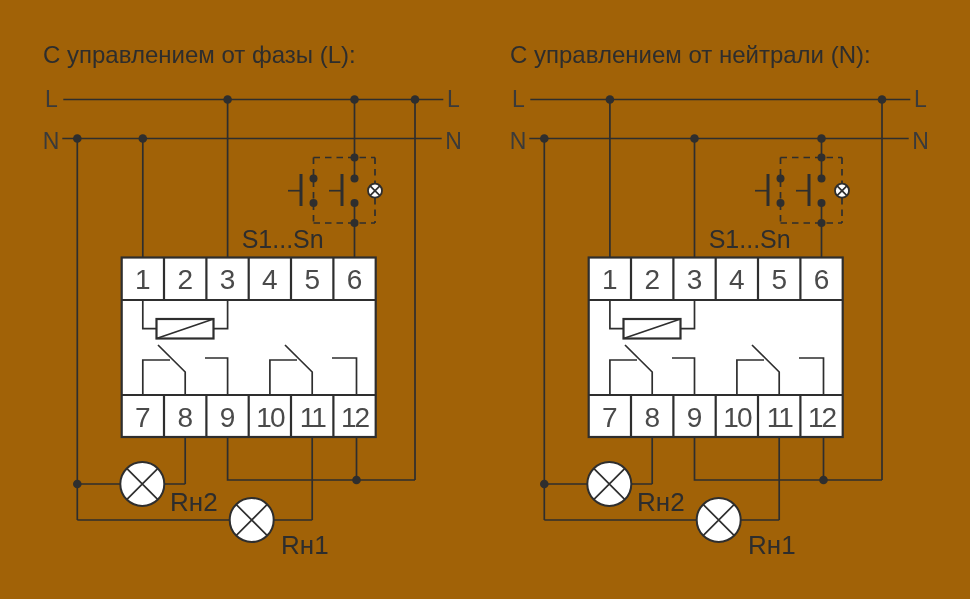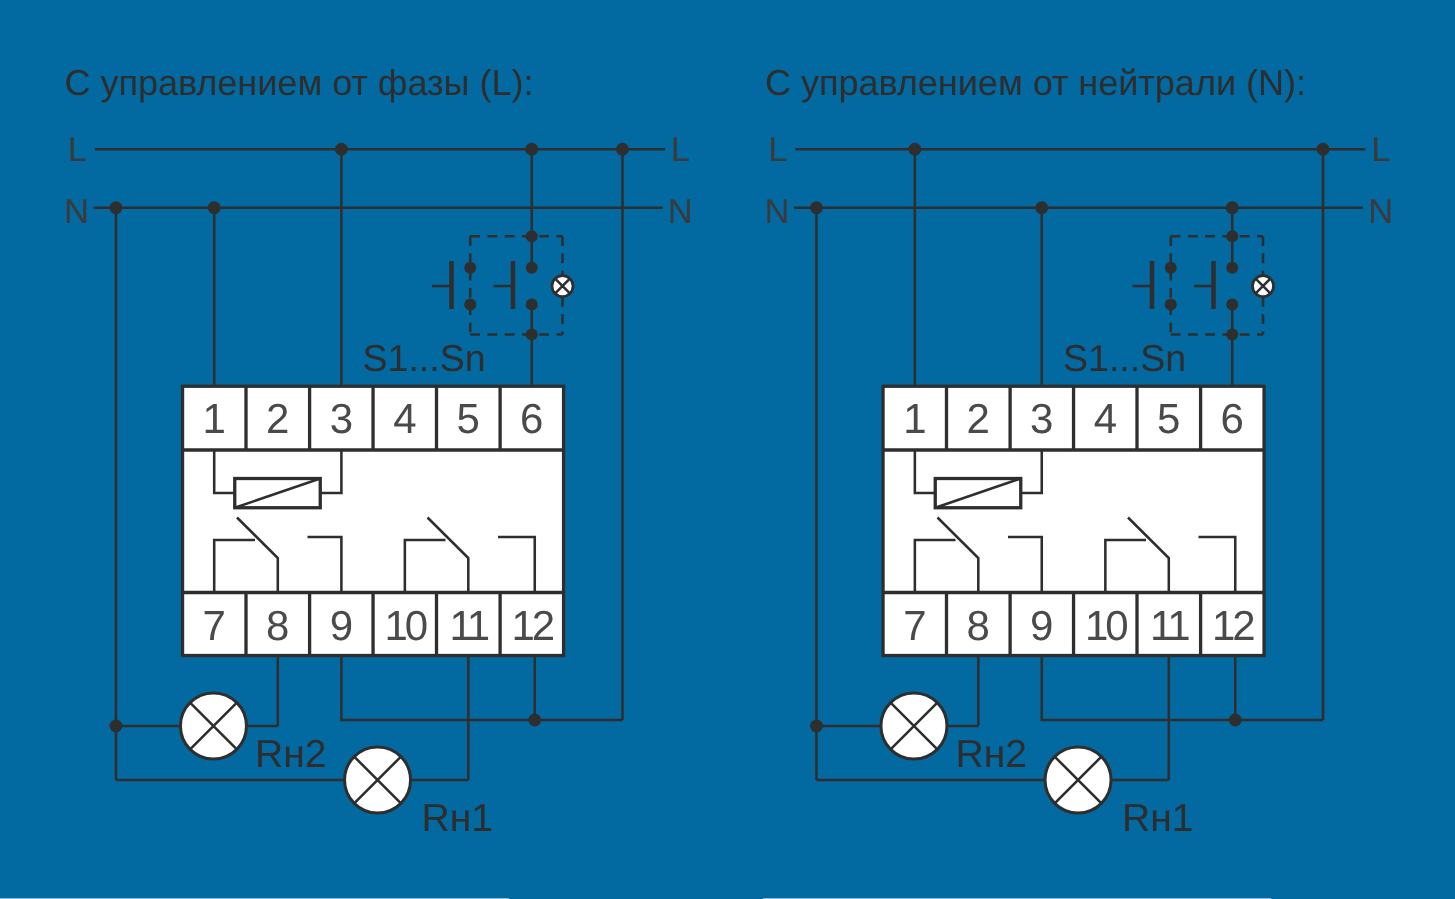--- a/index.html
+++ b/index.html
@@ -1,16 +1,16 @@
 <!DOCTYPE html>
 <html><head>
 <meta charset="utf-8">
 <style>
   html,body{margin:0;padding:0;background:#ffffff;}
-  .canvas{position:relative;width:970px;height:599px;background:#0369a1;overflow:hidden;}
+  .canvas{position:relative;width:970px;height:599px;background:#a16207;overflow:hidden;}
   svg text{font-family:"Liberation Sans",sans-serif;}
   .w   {stroke:#2e2e2e;stroke-width:1.7;fill:none;}
   .dv  {stroke:#2e2e2e;stroke-width:2.2;fill:#ffffff;}
   .dvl {stroke:#2e2e2e;stroke-width:2.2;fill:none;}
   .dsh {stroke:#2e2e2e;stroke-width:1.7;fill:none;stroke-dasharray:6.5 5;}
   .bar {stroke:#2e2e2e;stroke-width:3;fill:none;}
   .lampS{fill:#ffffff;stroke:#2e2e2e;stroke-width:1.8;}
   .lampL{fill:#ffffff;stroke:#2e2e2e;stroke-width:2;}
   .dot {fill:#2e2e2e;stroke:none;}
   .ttl {font-size:24px;fill:#2d2d2d;}

